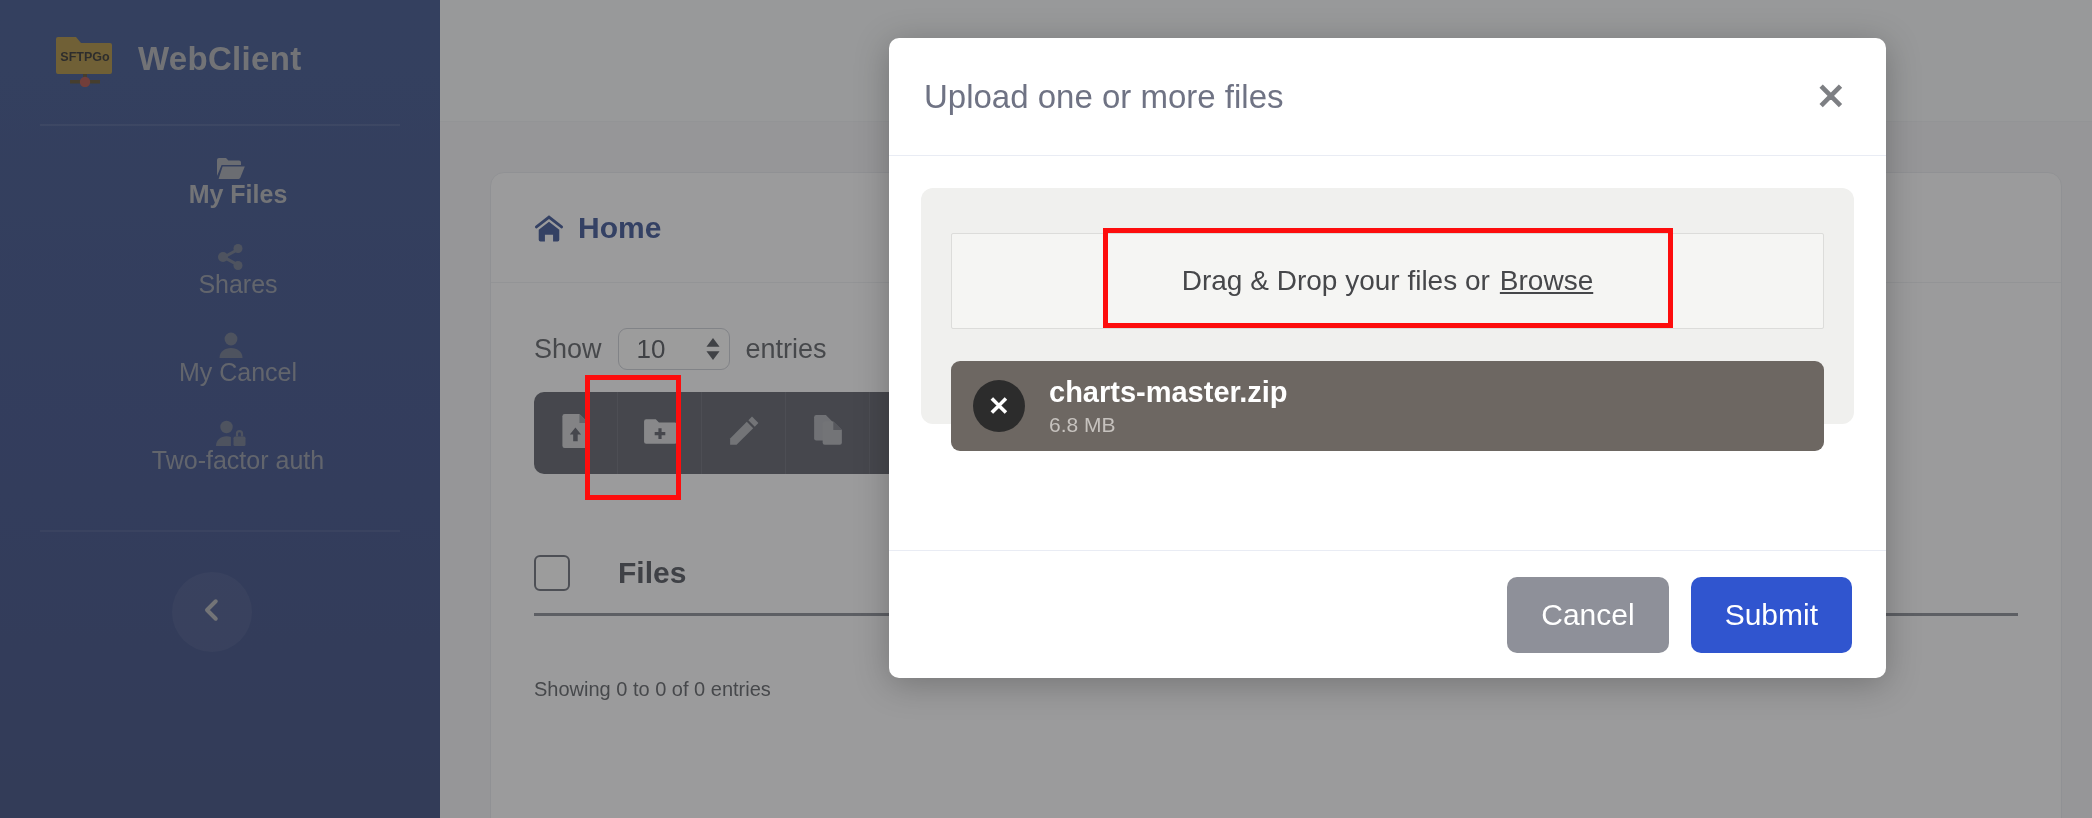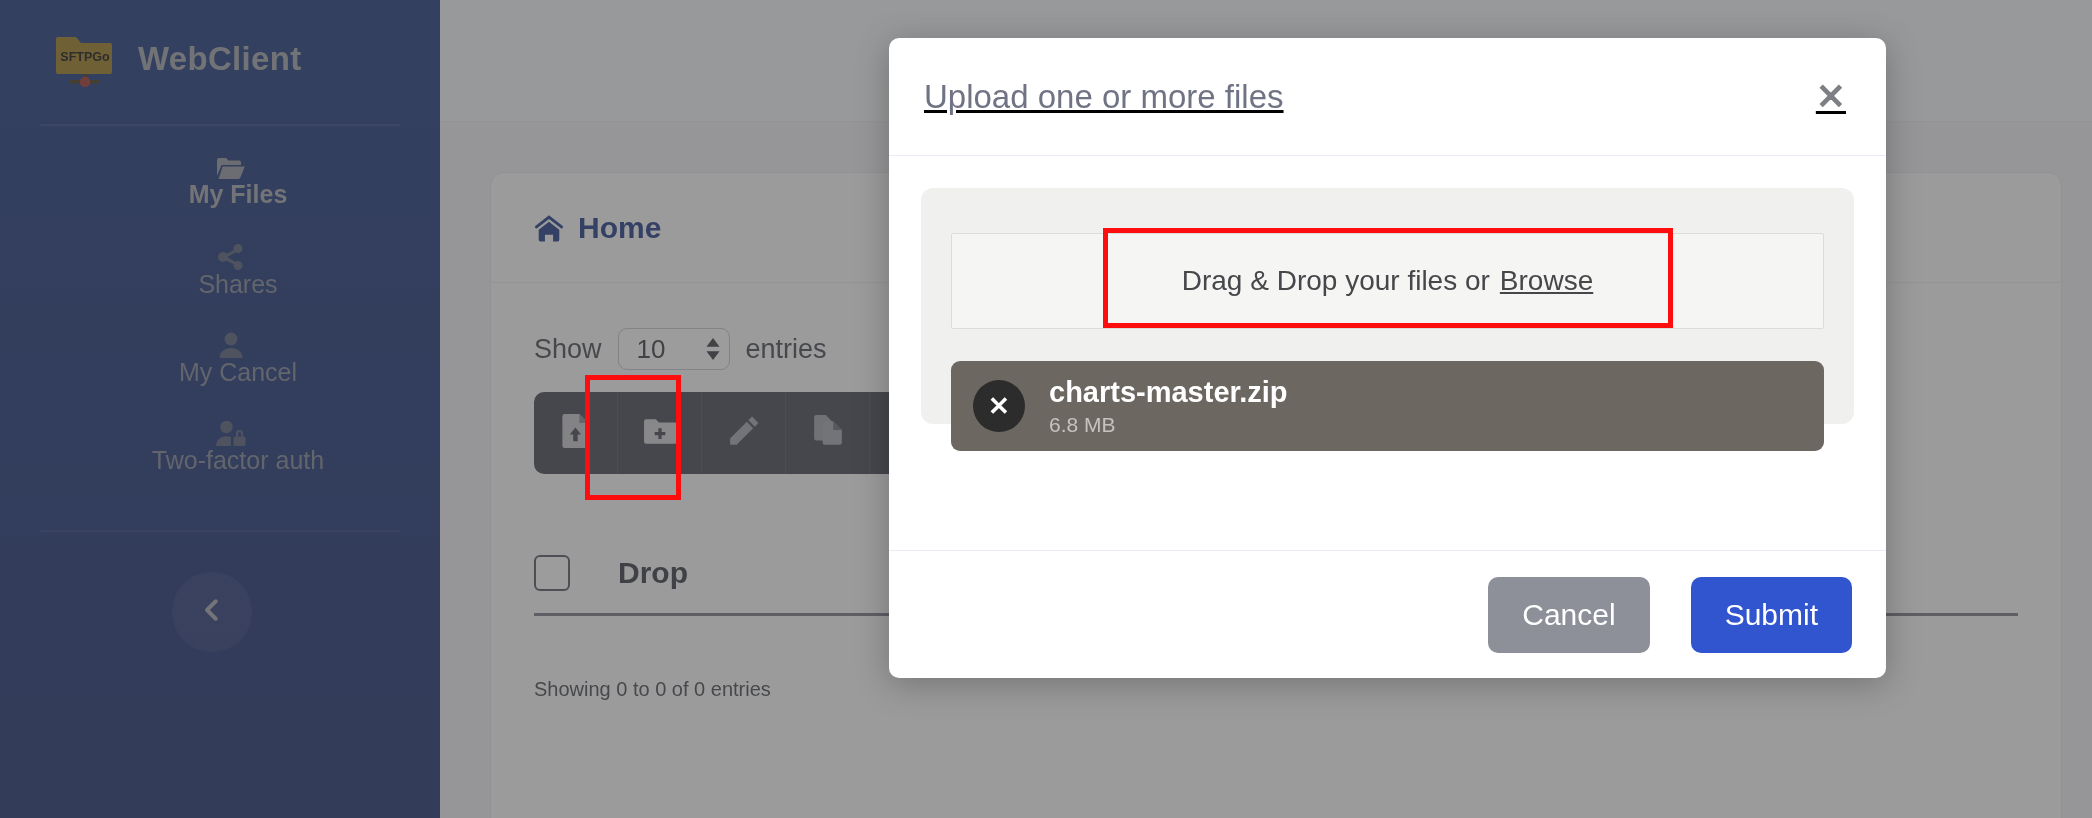--- a/index.html
+++ b/index.html
@@ -97,21 +97,21 @@
 
   
   .modal {
     position: absolute; left: 889px; top: 38px; width: 997px; height: 640px;
     background: #fff; border-radius: 10px;
     box-shadow: 0 6px 34px rgba(0,0,0,.25);
     display: flex; flex-direction: column;
   }
   .modal-head {
     height: 118px; display: flex; align-items: center; justify-content: space-between;
-    padding: 0 40px 0 35px; border-bottom: 1px solid #e9ecf4; text-decoration: underline;
+    padding: 0 40px 0 35px; border-bottom: 1px solid #e9ecf4;
   }
   .modal-title { font-size: 33px; color: #6f7384; }
   .modal-close { font-size: 36px; color: #7d7f83; font-weight: bold; line-height: 1; }
   .modal-body { flex: 1; padding: 32px 32px 0 32px; }
   .dropzone-wrap {
     background: #f0f0ee; border-radius: 12px; padding: 45px 30px 35px 30px;
     height: 236px;
   }
   .dropzone {
     height: 96px; border: 1px solid #dcdcda; background: #f5f5f3; border-radius: 2px;
@@ -130,21 +130,21 @@
   }
   .file-meta { margin-left: 24px; }
   .file-name { color: #fff; font-size: 29px; font-weight: bold; line-height: 1.2; }
   .file-size { color: #c6c2be; font-size: 21px; margin-top: 3px; }
   .modal-foot {
     height: 128px; border-top: 1px solid #e9ecf4;
     display: flex; align-items: center; justify-content: flex-end;
     padding-right: 34px; gap: 22px;
   }
   .btn { height: 76px; border-radius: 10px; border: none; color: #fff; font-size: 30px;
-         padding: 0 34px; font-family: inherit; margin-left: 19px; }
+         padding: 0 34px; font-family: inherit; }
   .btn-cancel { background: #8e9099; }
   .btn-submit { background: #3055cf; }
 
   
   .redrect { position: absolute; border: 5px solid #fd0d0d; }
   #rect-dropzone { left: 1103px; top: 228px; width: 570px; height: 100px; }
   #rect-newfolder { left: 585px; top: 375px; width: 96px; height: 125px; }
 </style>
 </head>
 <body>
@@ -300,21 +300,21 @@
                   <rect x="1" y="4" width="24" height="4" rx="1"></rect>
                   <path d="M9 0h8v4H9z"></path>
                   <path d="M3.5 9h19l-1.7 19a2 2 0 0 1-2 1.9H7.2a2 2 0 0 1-2-1.9z"></path>
                 </svg>
               </span>
             </div>
           </div>
 
           <div class="table-head">
             <span class="chk"></span>
-            <span class="th-name">Drop</span>
+            <span class="th-name">Files</span>
           </div>
         </div>
 
         <div class="dt-info">Showing 0 to 0 of 0 entries</div>
       </div>
     </div>
 
     <div class="dimmer"></div>
   </div>
 

